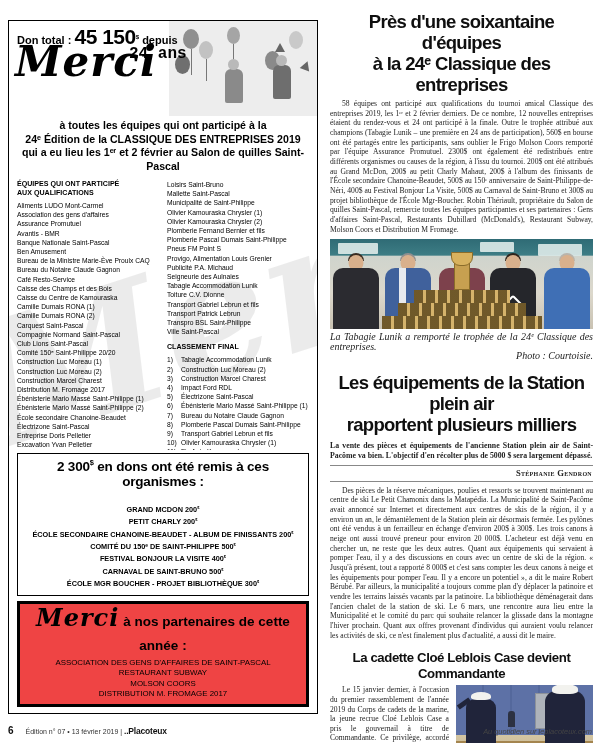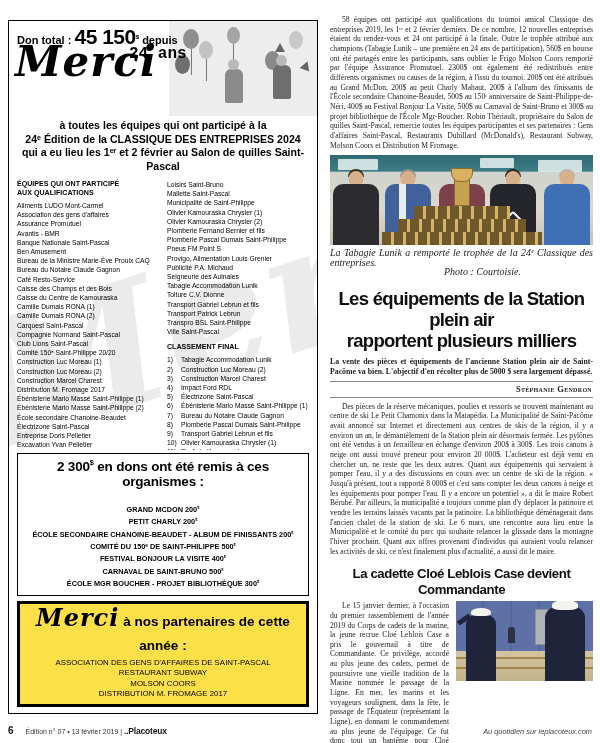--- a/index.html
+++ b/index.html
@@ -29,21 +29,21 @@
           font-weight:700;font-size:170px;color:rgba(0,0,0,0.08);transform:rotate(-18deg);z-index:0;pointer-events:none;}
   .list-col{width:50%;position:relative;z-index:1;}
   .list-heading{font-weight:700;font-size:7.1px;line-height:9px;margin-bottom:3px;white-space:pre-line;}
   .team-item{font-size:6.7px;line-height:9.2px;white-space:nowrap;}
   .classement-heading{font-weight:700;font-size:7.1px;line-height:9px;margin:7px 0 3px;}
   .rank-item{display:flex;font-size:6.7px;line-height:9.2px;white-space:nowrap;}
   .rank-num{width:14px;flex:none;}
   .don-box{flex:none;border:1.5px solid #000;margin:3px 8px;padding:4px 3px 6px;text-align:center;position:relative;z-index:1;background:#fff;}
   .don-heading{font-weight:700;font-size:13.5px;margin-bottom:14px;letter-spacing:-0.2px;}
   .don-item{font-weight:700;font-size:7.3px;line-height:9.9px;}
-  .partners-box{flex:none;border:3px solid #000;margin:2px 8px 6px;padding:2px 3px 5px;text-align:center;background:#fde047;z-index:1;}
+  .partners-box{flex:none;border:3px solid #000;margin:2px 8px 6px;padding:2px 3px 5px;text-align:center;background:#ef4444;z-index:1;}
   .partners-heading{font-weight:700;font-size:13.5px;line-height:24px;}
   .partners-merci{font-family:"DejaVu Serif",serif;font-style:italic;font-weight:700;font-size:24px;letter-spacing:1px;margin-right:4px;}
   .partner-item{font-weight:400;font-size:7.9px;line-height:10.2px;}
 
   
   .rightcol{position:absolute;left:330px;top:11px;width:263px;font-family:"Liberation Serif",serif;color:#1c1c1c;}
   .headline{font-family:"Liberation Sans",sans-serif;font-weight:700;color:#0f0f0f;text-align:center;
           white-space:pre-line;font-size:18.5px;line-height:21px;letter-spacing:-0.7px;}
   .body-text{font-size:7.6px;line-height:9.65px;text-align:justify;text-indent:12px;margin-top:4px;}
   .photo-frame{position:relative;overflow:hidden;margin-top:5px;}
@@ -58,21 +58,21 @@
   .trophy{position:absolute;left:50%;transform:translateX(-50%);bottom:0;width:160px;height:76px;z-index:3;}
   .tier{position:absolute;left:50%;transform:translateX(-50%);background:#c7a050;
           background-image:repeating-linear-gradient(90deg,rgba(40,30,10,0.55) 0 9px,rgba(255,235,190,0.25) 9px 12px);}
   .tier1{bottom:0;width:160px;height:13px;}
   .tier2{bottom:13px;width:128px;height:13px;}
   .tier3{bottom:26px;width:96px;height:13px;}
   .trophy-col{position:absolute;left:50%;transform:translateX(-50%);bottom:39px;width:14px;height:26px;background:#c7a050;border:1px solid #8a6c2a;}
   .trophy-cup{position:absolute;left:50%;transform:translateX(-50%);bottom:63px;width:20px;height:12px;
           background:#d8b25e;border-radius:0 0 9px 9px;border:1px solid #8a6c2a;}
   .caption{font-style:italic;font-weight:400;font-size:10px;line-height:9.5px;text-align:justify;margin-top:3px;color:#222;}
-  .caption .credit{display:block;text-align:center;margin-left:42px;}
+  .caption .credit{display:block;text-align:right;margin-left:42px;}
   .headline-2{margin-top:11px;text-align:center;}
   .subhead{font-weight:700;font-size:7.8px;line-height:10px;margin-top:6px;text-align:justify;color:#222;}
   .byline-row{border-top:1px solid #888;border-bottom:1px solid #888;margin-top:4px;padding:2.5px 1px;
           text-align:right;font-variant:small-caps;font-weight:700;font-size:8.6px;letter-spacing:0.3px;color:#222;}
   .headline-3{font-size:13.2px;line-height:16px;letter-spacing:-0.4px;margin-top:10px;}
   .art3{display:flex;gap:7px;margin-top:3px;}
   .art3-text{width:119px;flex:none;}
   .art3-text .body-text{margin-top:0;}
   .art3-right{flex:1;}
   .photo2{height:80px;background:#5d71a6;margin-top:0;}
@@ -127,21 +127,21 @@
         <span>Don total :</span>
         <span class="don-amount">45 150</span><sup class="sup">$</sup>
         <span>depuis</span>
       </div>
       <div class="merci-script">Merci</div>
       <div class="years">24 ans</div>
     </div>
 
     <div class="intro" id="intro-lines">
         <div class="intro-line">à toutes les équipes qui ont participé à la</div>
-        <div class="intro-line">24ᵉ Édition de la CLASSIQUE DES ENTREPRISES 2024</div>
+        <div class="intro-line">24ᵉ Édition de la CLASSIQUE DES ENTREPRISES 2019</div>
         <div class="intro-line">qui a eu lieu les 1ᵉʳ et 2 février au Salon de quilles Saint-Pascal</div>
       </div>
 
     <div class="lists">
       <div class="watermark">Merci</div>
       <div class="list-col">
         <div class="list-heading">ÉQUIPES QUI ONT PARTICIPÉ
 AUX QUALIFICATIONS</div>
         <div id="teams-col1">
             <div class="team-item">Aliments LUDO Mont-Carmel</div>
@@ -268,20 +268,22 @@
           <div class="partner-item">ASSOCIATION DES GENS D'AFFAIRES DE SAINT-PASCAL</div>
           <div class="partner-item">RESTAURANT SUBWAY</div>
           <div class="partner-item">MOLSON COORS</div>
           <div class="partner-item">DISTRIBUTION M. FROMAGE 2017</div>
         </div>
     </div>
   </div>
 
   <div class="rightcol">
 
+    <div class="headline">Près d'une soixantaine d'équipes
+à la 24ᵉ Classique des entreprises</div>
     <div class="body-text">58 équipes ont participé aux qualifications du tournoi amical Classique des entreprises 2019, les 1ᵉʳ et 2 février derniers. De ce nombre, 12 nouvelles entreprises étaient du rendez-vous et 24 ont participé à la finale. Outre le trophée attribué aux champions (Tabagie Lunik – une première en 24 ans de participation), 560$ en bourse ont été partagés entre les participants, sans oublier le Frigo Molson Coors remporté par l'équipe Assurance Promutuel. 2300$ ont également été redistribués entre différents organismes ou causes de la région, à l'issu du tournoi. 200$ ont été attribués au Grand McDon, 200$ au petit Charly Mahaut, 200$ à l'album des finissants de l'École secondaire Chanoine-Beaudet, 500$ au 150ᵉ anniversaire de Saint-Philippe-de-Néri, 400$ au Festival Bonjour La Visite, 500$ au Carnaval de Saint-Bruno et 300$ au projet bibliothèque de l'École Mgr-Boucher. Robin Thériault, propriétaire du Salon de quilles Saint-Pascal, remercie toutes les équipes participantes et ses partenaires : Gens d'affaires Saint-Pascal, Restaurants Dubillard (McDonald's), Restaurant Subway, Molson Coors et Distribution M Fromage.</div>
 
     <div class="photo-frame photo1">
       <div class="sign" style="left:8px;top:4px;width:40px;height:11px;"></div>
       <div class="sign" style="left:150px;top:3px;width:34px;height:10px;"></div>
       <div class="sign" style="left:208px;top:5px;width:44px;height:12px;"></div>
       <div class="person" style="left:0px;">
         <div class="hair" style="background:#3a2c22;"></div>
         <div class="head"></div>
         <div class="torso" style="background:#2b2b30;"></div>

